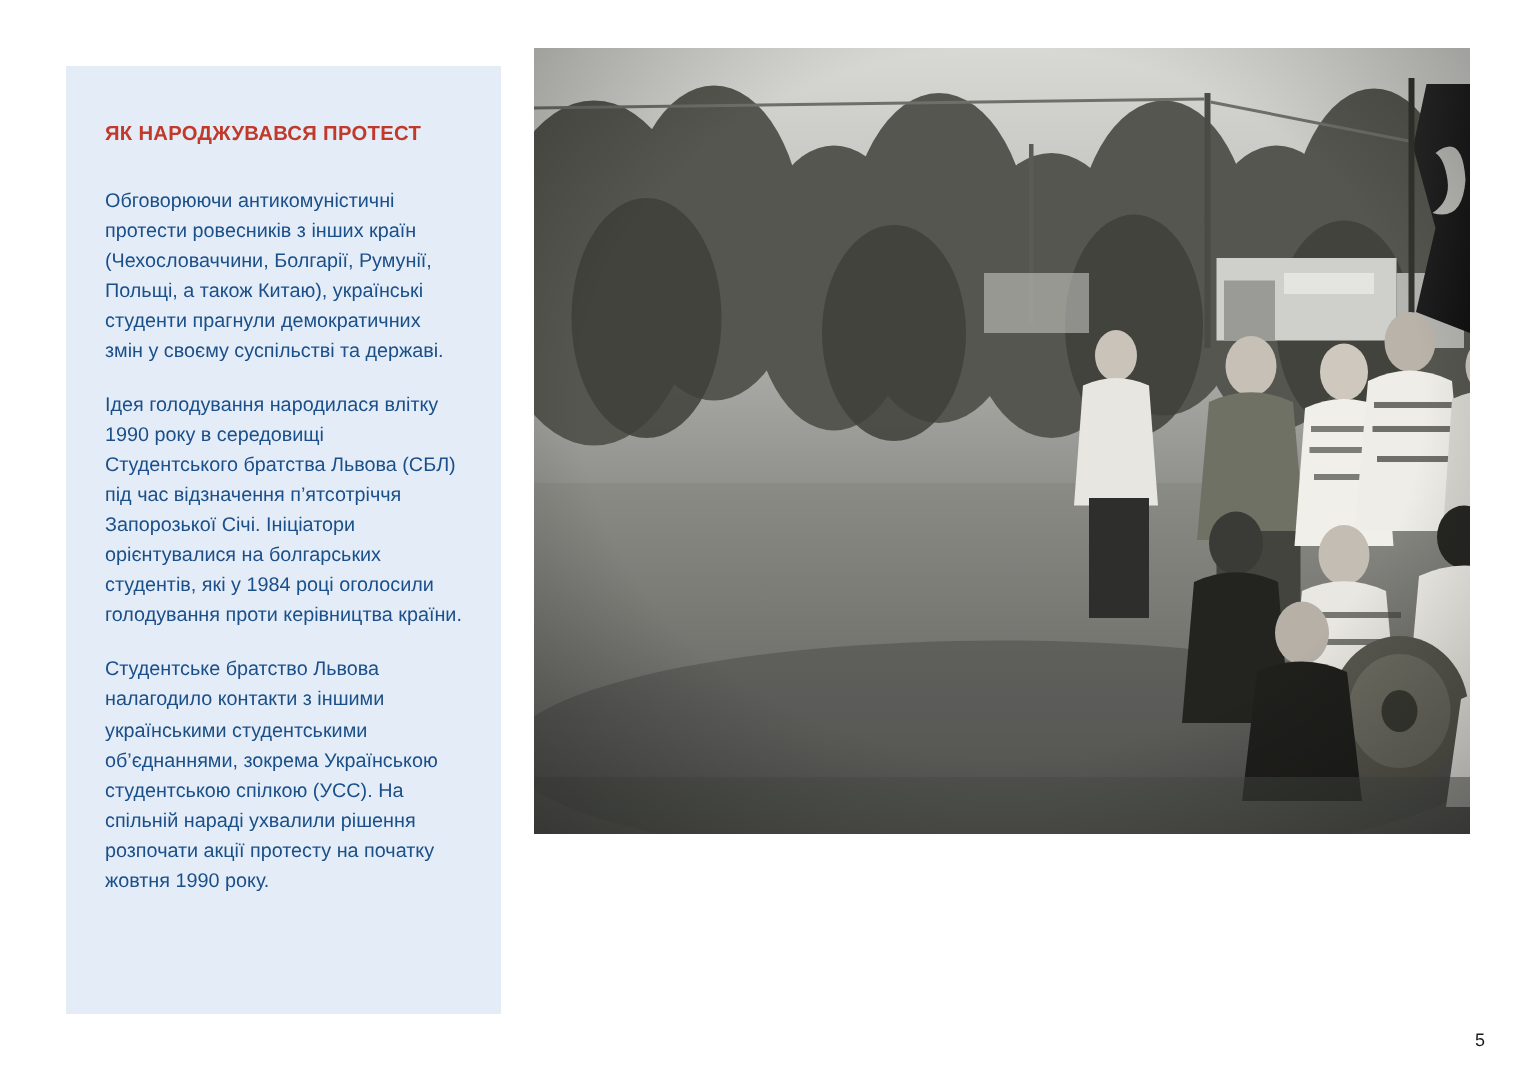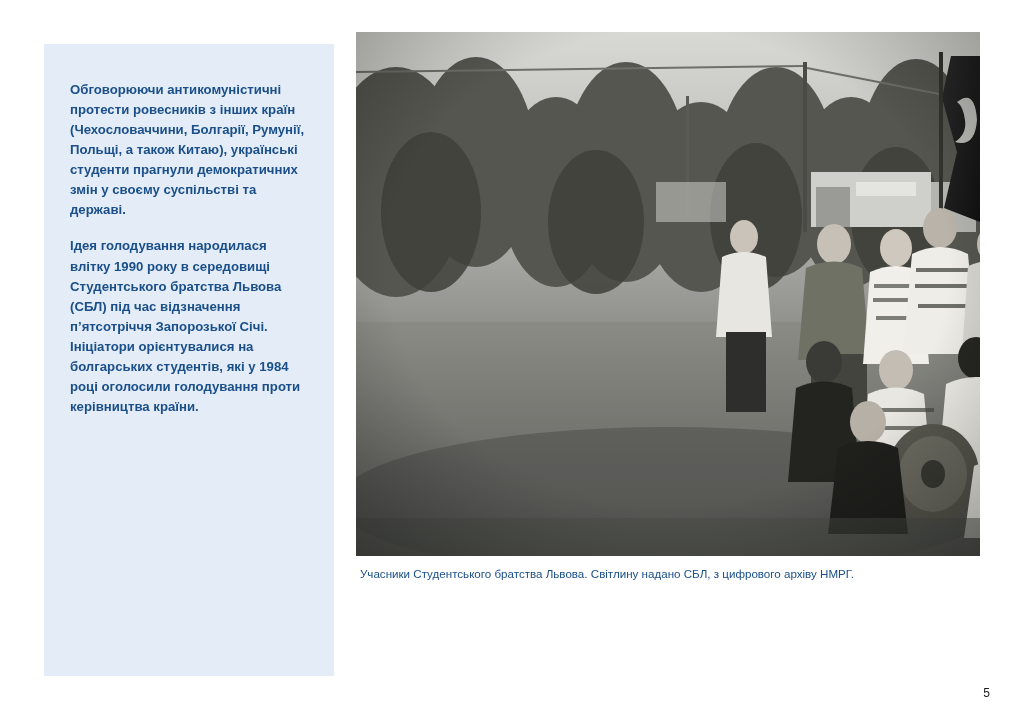--- a/index.html
+++ b/index.html
@@ -40,21 +40,21 @@
     font-size: 13.5px;
     font-weight: bold;
     letter-spacing: 0.2px;
     line-height: 1.3;
     margin: 0 0 26px 0;
   }
 
   .para {
     color: #1a4f8a;
     font-size: 13.2px;
-    font-weight: bold;
+    font-weight: normal;
     line-height: 1.52;
     margin: 0 0 16px 0;
   }
   .para:last-child { margin-bottom: 0; }
 
   
   .photo-wrap {
     position: absolute;
     left: 356px;
     top: 32px;
@@ -86,25 +86,27 @@
     color: #1a1a1a;
     font-size: 12px;
   }
 </style>
 </head>
 <body>
 
 <div class="page">
 
   <div class="text-panel">
+    <h1 class="panel-heading">ЯК НАРОДЖУВАВСЯ ПРОТЕСТ</h1>
 
     <p class="para">Обговорюючи антикомуністичні протести ровесників з інших країн (Чехословаччини, Болгарії, Румунії, Польщі, а також Китаю), українські студенти прагнули демократичних змін у своєму суспільстві та державі.</p>
 
     <p class="para">Ідея голодування народилася влітку 1990 року в середовищі Студентського братства Львова (СБЛ) під час відзначення п’ятсотріччя Запорозької Січі. Ініціатори орієнтувалися на болгарських студентів, які у 1984 році оголосили голодування проти керівництва країни.</p>
 
+    <p class="para">Студентське братство Львова налагодило контакти з іншими українськими студентськими об’єднаннями, зокрема Українською студентською спілкою (УСС). На спільній нараді ухвалили рішення розпочати акції протесту на початку жовтня 1990 року.</p>
   </div>
 
   <div class="photo-wrap">
     <div class="photo">
       <svg viewBox="0 0 624 524" preserveAspectRatio="none">
         <defs>
           <linearGradient id="sky" x1="0" y1="0" x2="0" y2="1">
             <stop offset="0%" stop-color="#d8d8d4"></stop>
             <stop offset="55%" stop-color="#b8b9b4"></stop>
             <stop offset="100%" stop-color="#8e8f8a"></stop>
@@ -273,17 +275,16 @@
           </g>
         </g>
 
         <rect x="0" y="486" width="624" height="38" fill="#4a4b46" opacity="0.5"></rect>
 
         <rect x="0" y="0" width="624" height="524" fill="url(#vign)"></rect>
       </svg>
     </div>
   </div>
 
-  <div class="caption">Учасники Студентського братства Львова. Світлину надано СБЛ, з цифрового архіву НМРГ.</div>
 
   <div class="page-number">5</div>
 
 </div>
 
 </body></html>

